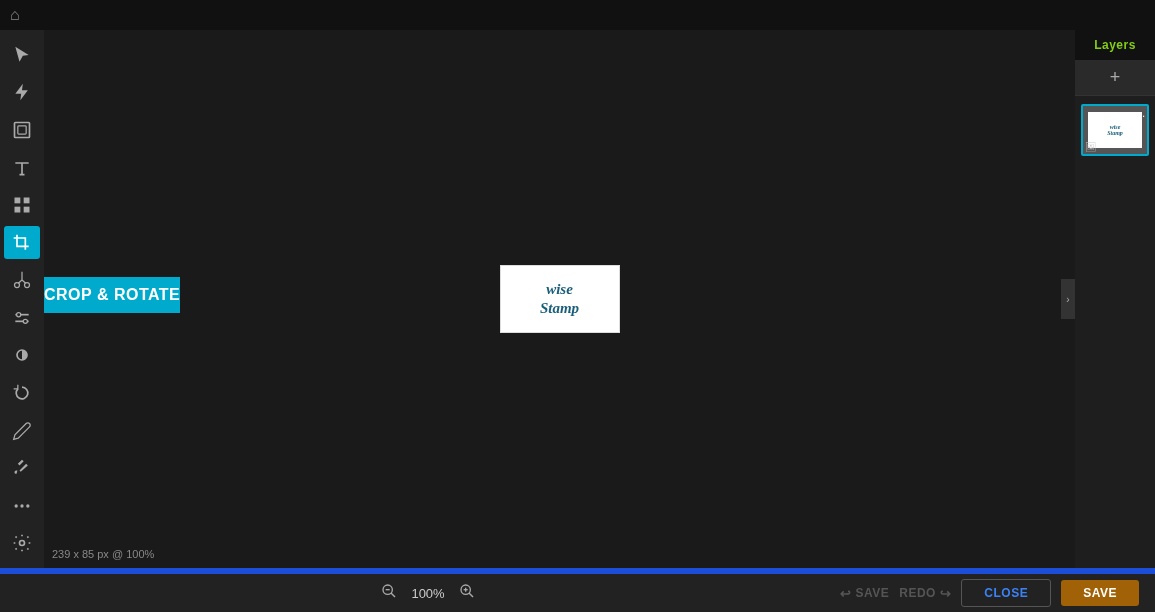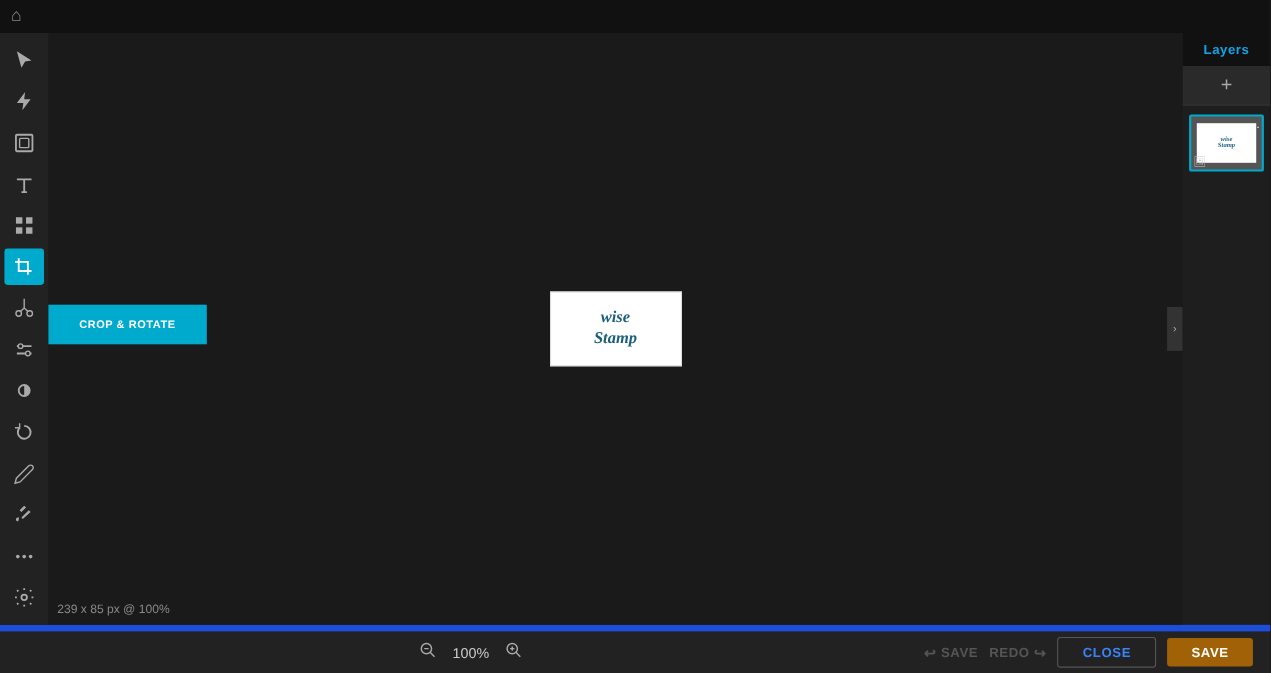--- a/index.html
+++ b/index.html
@@ -64,23 +64,23 @@
       color: #fff;
     }
 
     
     .crop-label {
       position: absolute;
       left: 44px;
       top: 277px;
       background: #00aacc;
       color: #fff;
-      font-size: 10px;
-      font-weight: bold;
-      padding: 0 28px;
+      font-size: 16px;
+      font-weight: bold;
+      padding: 0 0;
       height: 36px;
       display: flex;
       align-items: center;
       white-space: nowrap;
       letter-spacing: 0.5px;
       z-index: 20;
     }
 
     
     .canvas-area {
@@ -152,21 +152,21 @@
       flex-direction: column;
       flex-shrink: 0;
     }
 
     .layers-header {
       height: 30px;
       background: #111;
       display: flex;
       align-items: center;
       justify-content: center;
-      color: #0ea5e9;
+      color: #84cc16;
       font-size: 12px;
       font-weight: bold;
       letter-spacing: 0.5px;
     }
 
     .layers-add-btn {
       width: 100%;
       height: 36px;
       background: #2a2a2a;
       border: none;

